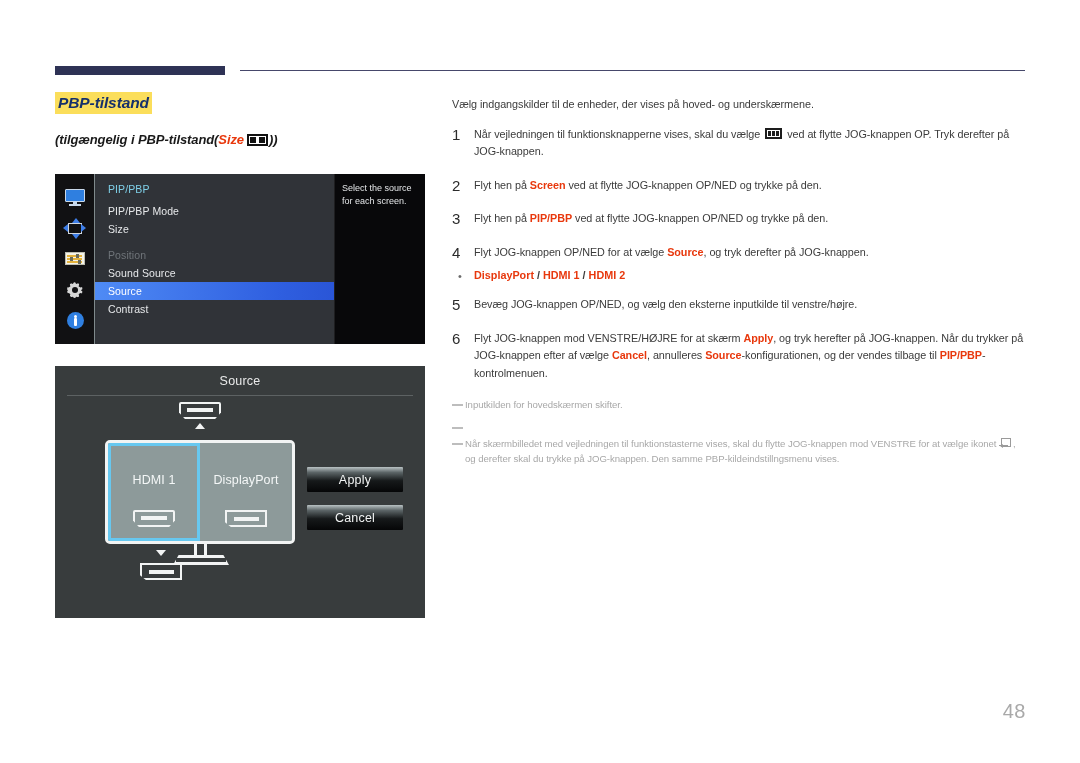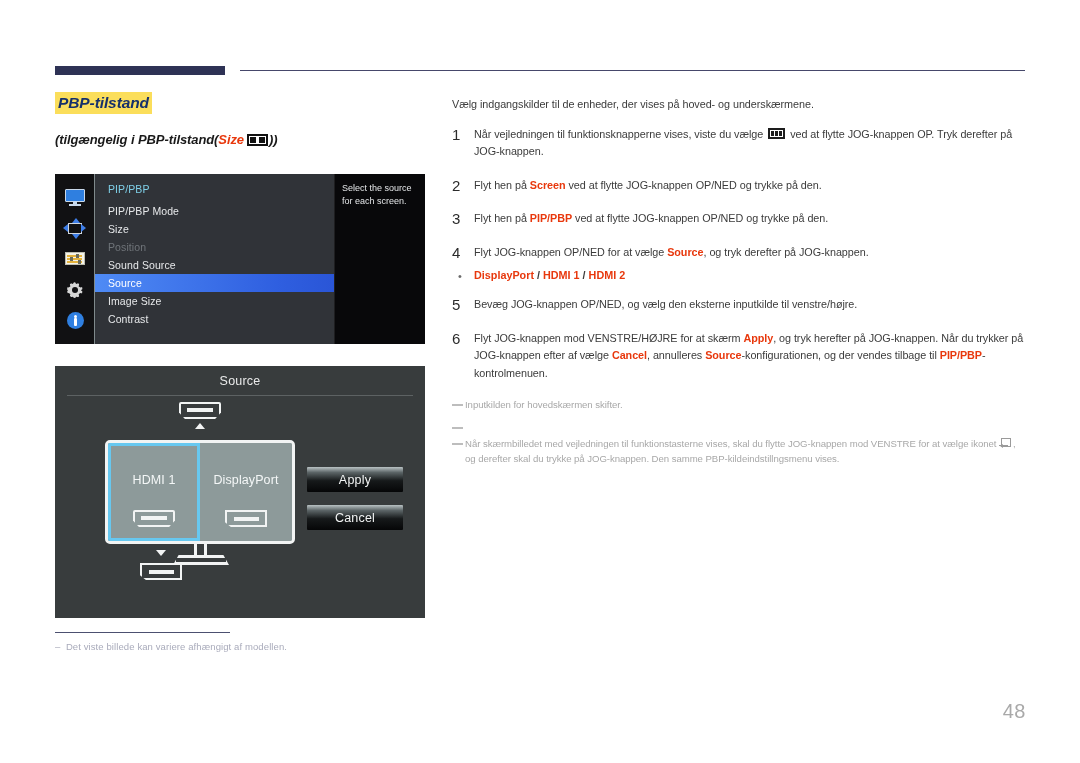--- a/index.html
+++ b/index.html
@@ -192,21 +192,21 @@
   .osd-row {
     display: flex;
     align-items: center;
     justify-content: space-between;
     height: 18px;
     padding: 0 11px 0 13px;
     color: #e6e8ea;
     font-size: 10.5px;
     letter-spacing: .1px;
   }
-  .osd-row.dim { color: #6f7479; }
+  .osd-row.dim { color: #6f7479; margin-top: 8px; }
   .osd-row.sel {
     background: linear-gradient(to right, #4f8bf5 0%, #2f5fe0 55%, #2246c8 100%);
     color: #ffffff;
   }
   .osd-row .val { font-size: 10.5px; }
   .caret { width: 0; height: 0; border-style: solid; border-width: 3.5px 0 3.5px 5px; }
   .caret.white { border-color: transparent transparent transparent #ffffff; }
   .caret.grey  { border-color: transparent transparent transparent #cfd3d6; }
 
   
@@ -560,24 +560,20 @@
       <div class="osd-row">
         <span>Sound Source</span>
         <span class="v-snd"></span>
       </div>
 
       <div class="osd-row sel">
         <span>Source</span>
         <span class="caret white"></span>
       </div>
 
-      <div class="osd-row">
-        <span>Image Size</span>
-        <span class="caret grey"></span>
-      </div>
 
       <div class="osd-row">
         <span>Contrast</span>
         <span class="val">75/75</span>
       </div>
 
       <div class="osd-tip">Select the source for each screen.</div>
     </div>
   </div>
 
@@ -613,31 +609,27 @@
       <div class="tri down" style="left:101px; top:150px;"></div>
       <div class="plug plug-dp" style="left:85px; top:163px;">
         <div class="slot"></div>
       </div>
 
       <div class="btn apply">Apply</div>
       <div class="btn cancel">Cancel</div>
     </div>
   </div>
 
-  <div class="left-foot">
-    <div class="rule"></div>
-    <div class="txt">–&nbsp; <span>Det viste billede kan variere afhængigt af modellen.</span></div>
-  </div>
 
   <div class="right-col">
     <div class="intro">Vælg indgangskilder til de enheder, der vises på hoved- og underskærmene.</div>
     <div id="steps-host">
         <div class="step">
           <div class="num">1</div>
-          <div class="body"><span>Når vejledningen til funktionsknapperne vises, viste du vælge </span><span class="ic-pbp3"><span class="s s1"></span><span class="s s2"></span><span class="s s3"></span></span><span> ved at flytte JOG-knappen OP. Tryk derefter på JOG-knappen.</span></div>
+          <div class="body"><span>Når vejledningen til funktionsknapperne vises, skal du vælge </span><span class="ic-pbp3"><span class="s s1"></span><span class="s s2"></span><span class="s s3"></span></span><span> ved at flytte JOG-knappen OP. Tryk derefter på JOG-knappen.</span></div>
         </div>
         <div class="step">
           <div class="num">2</div>
           <div class="body"><span>Flyt hen på </span><b>Screen</b><span> ved at flytte JOG-knappen OP/NED og trykke på den.</span></div>
         </div>
         <div class="step">
           <div class="num">3</div>
           <div class="body"><span>Flyt hen på </span><b>PIP/PBP</b><span> ved at flytte JOG-knappen OP/NED og trykke på den.</span></div>
         </div>
         <div class="step">

